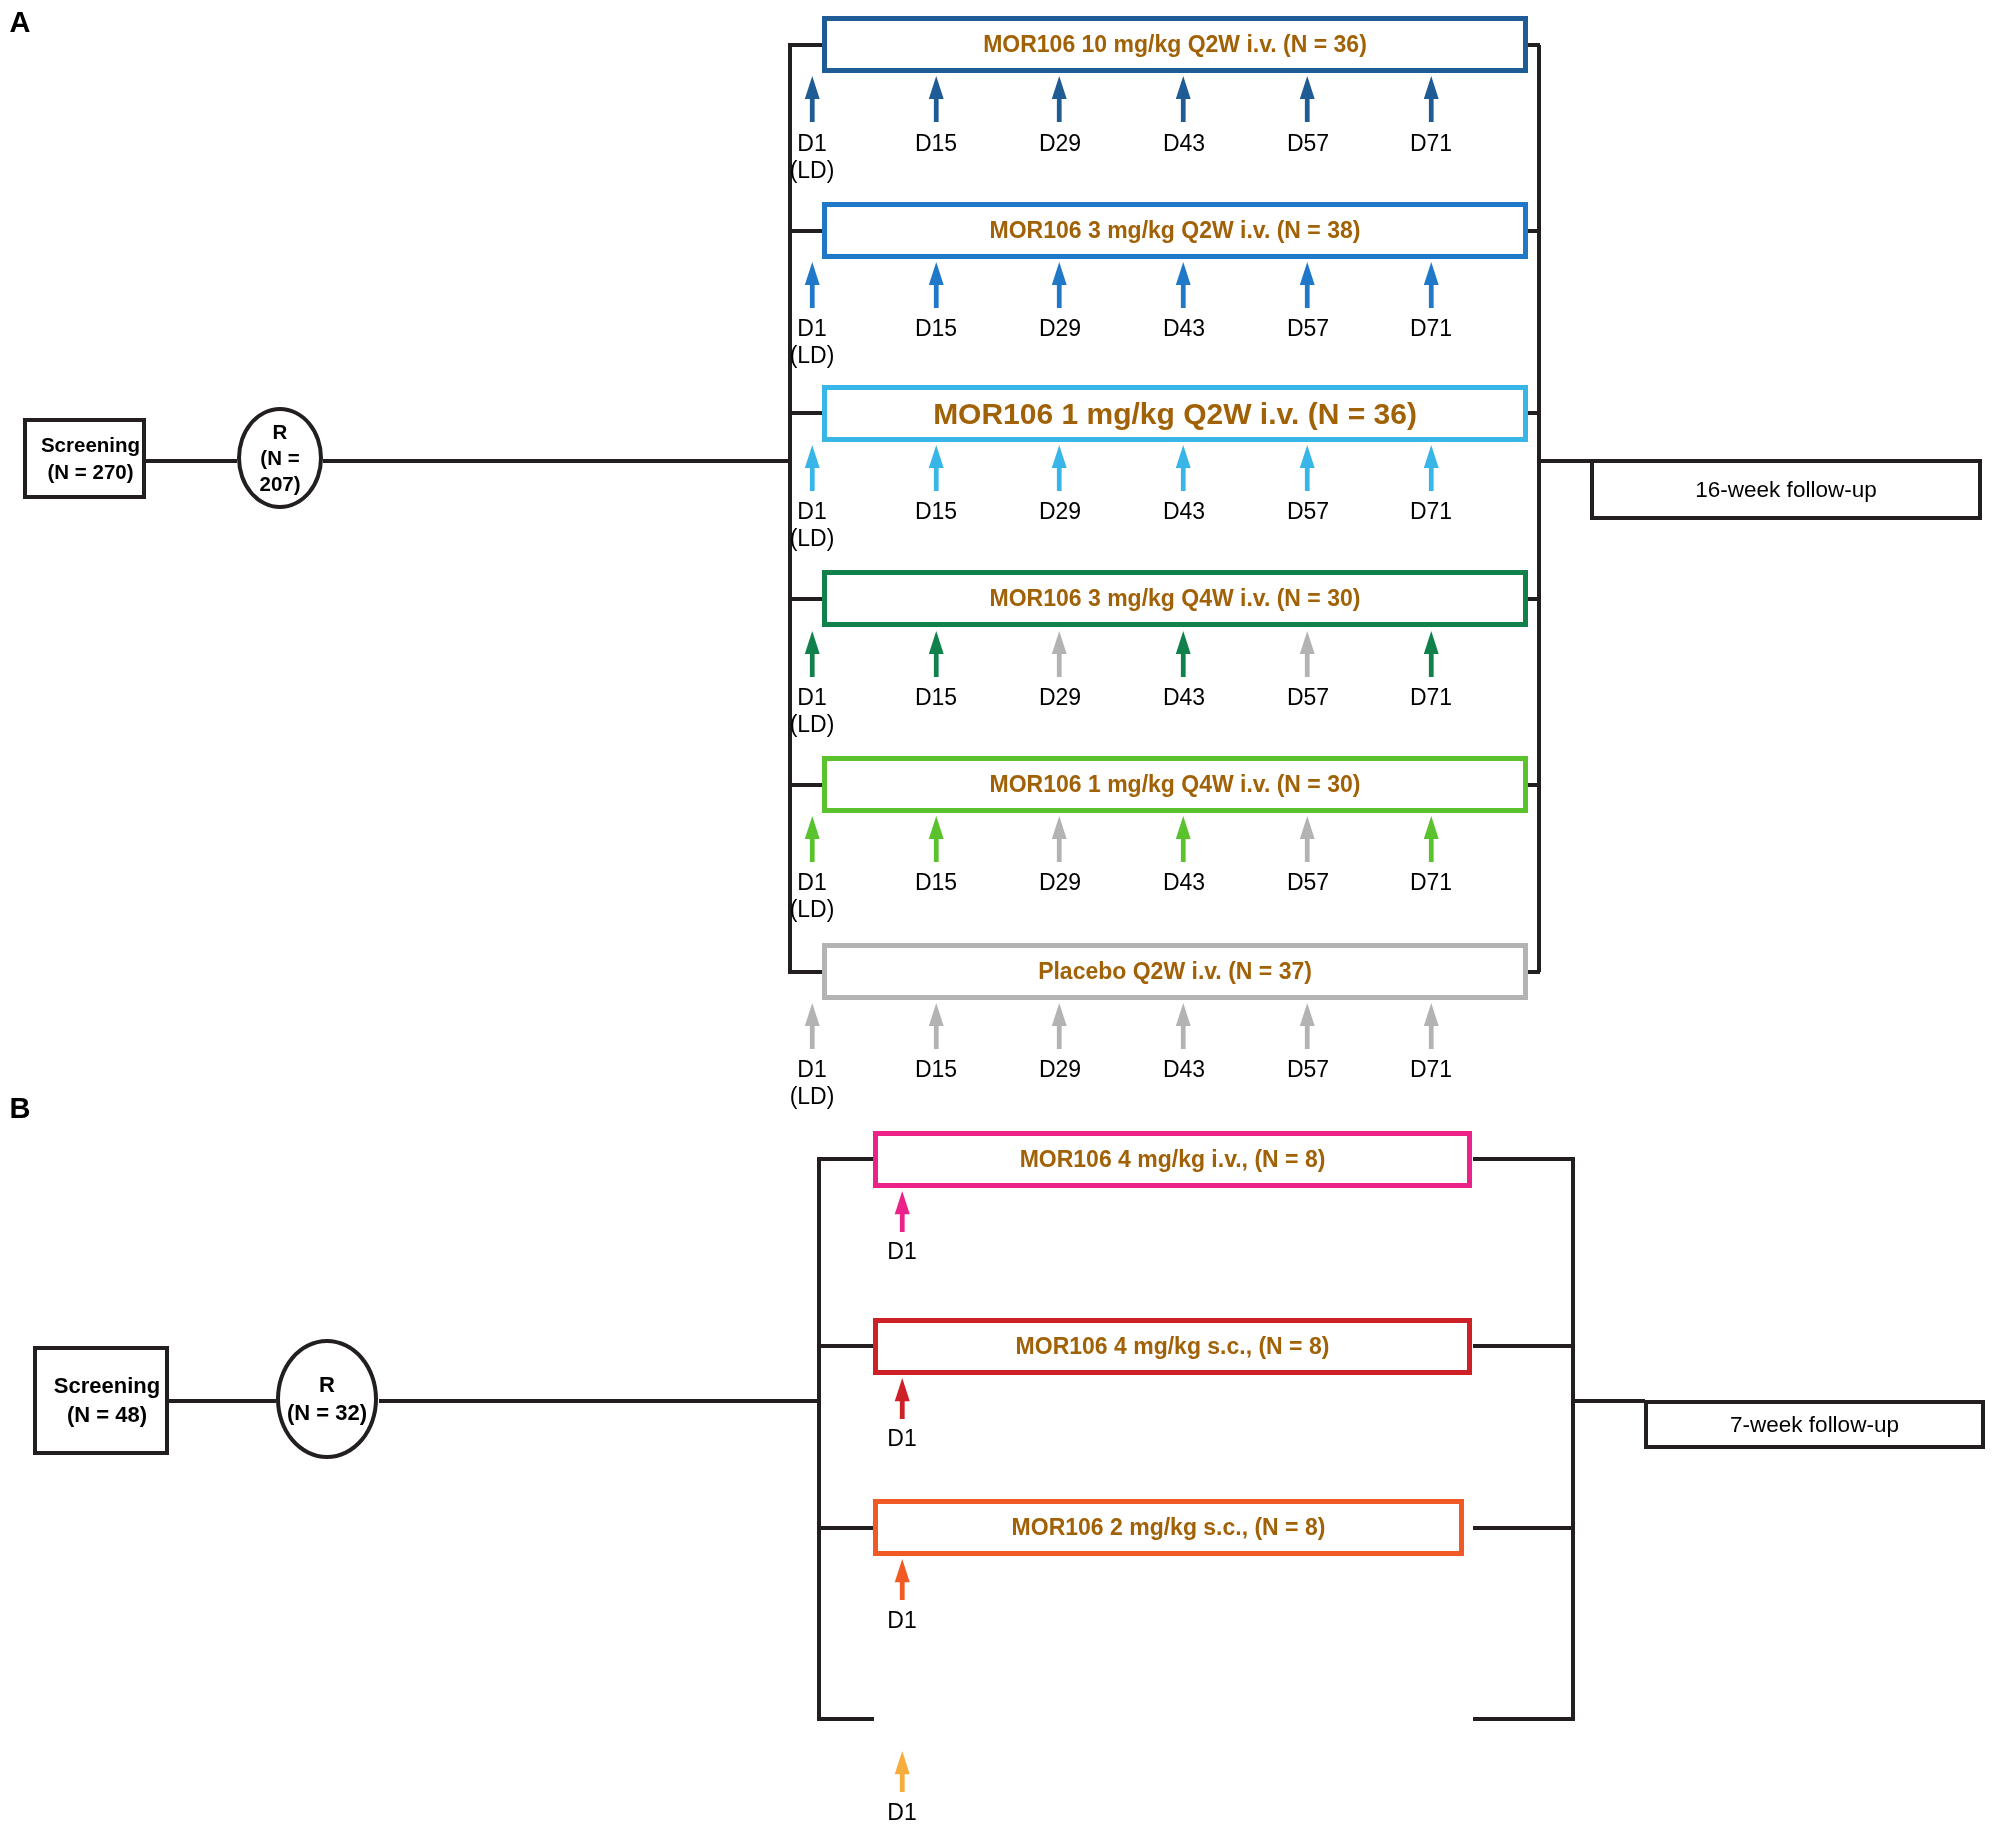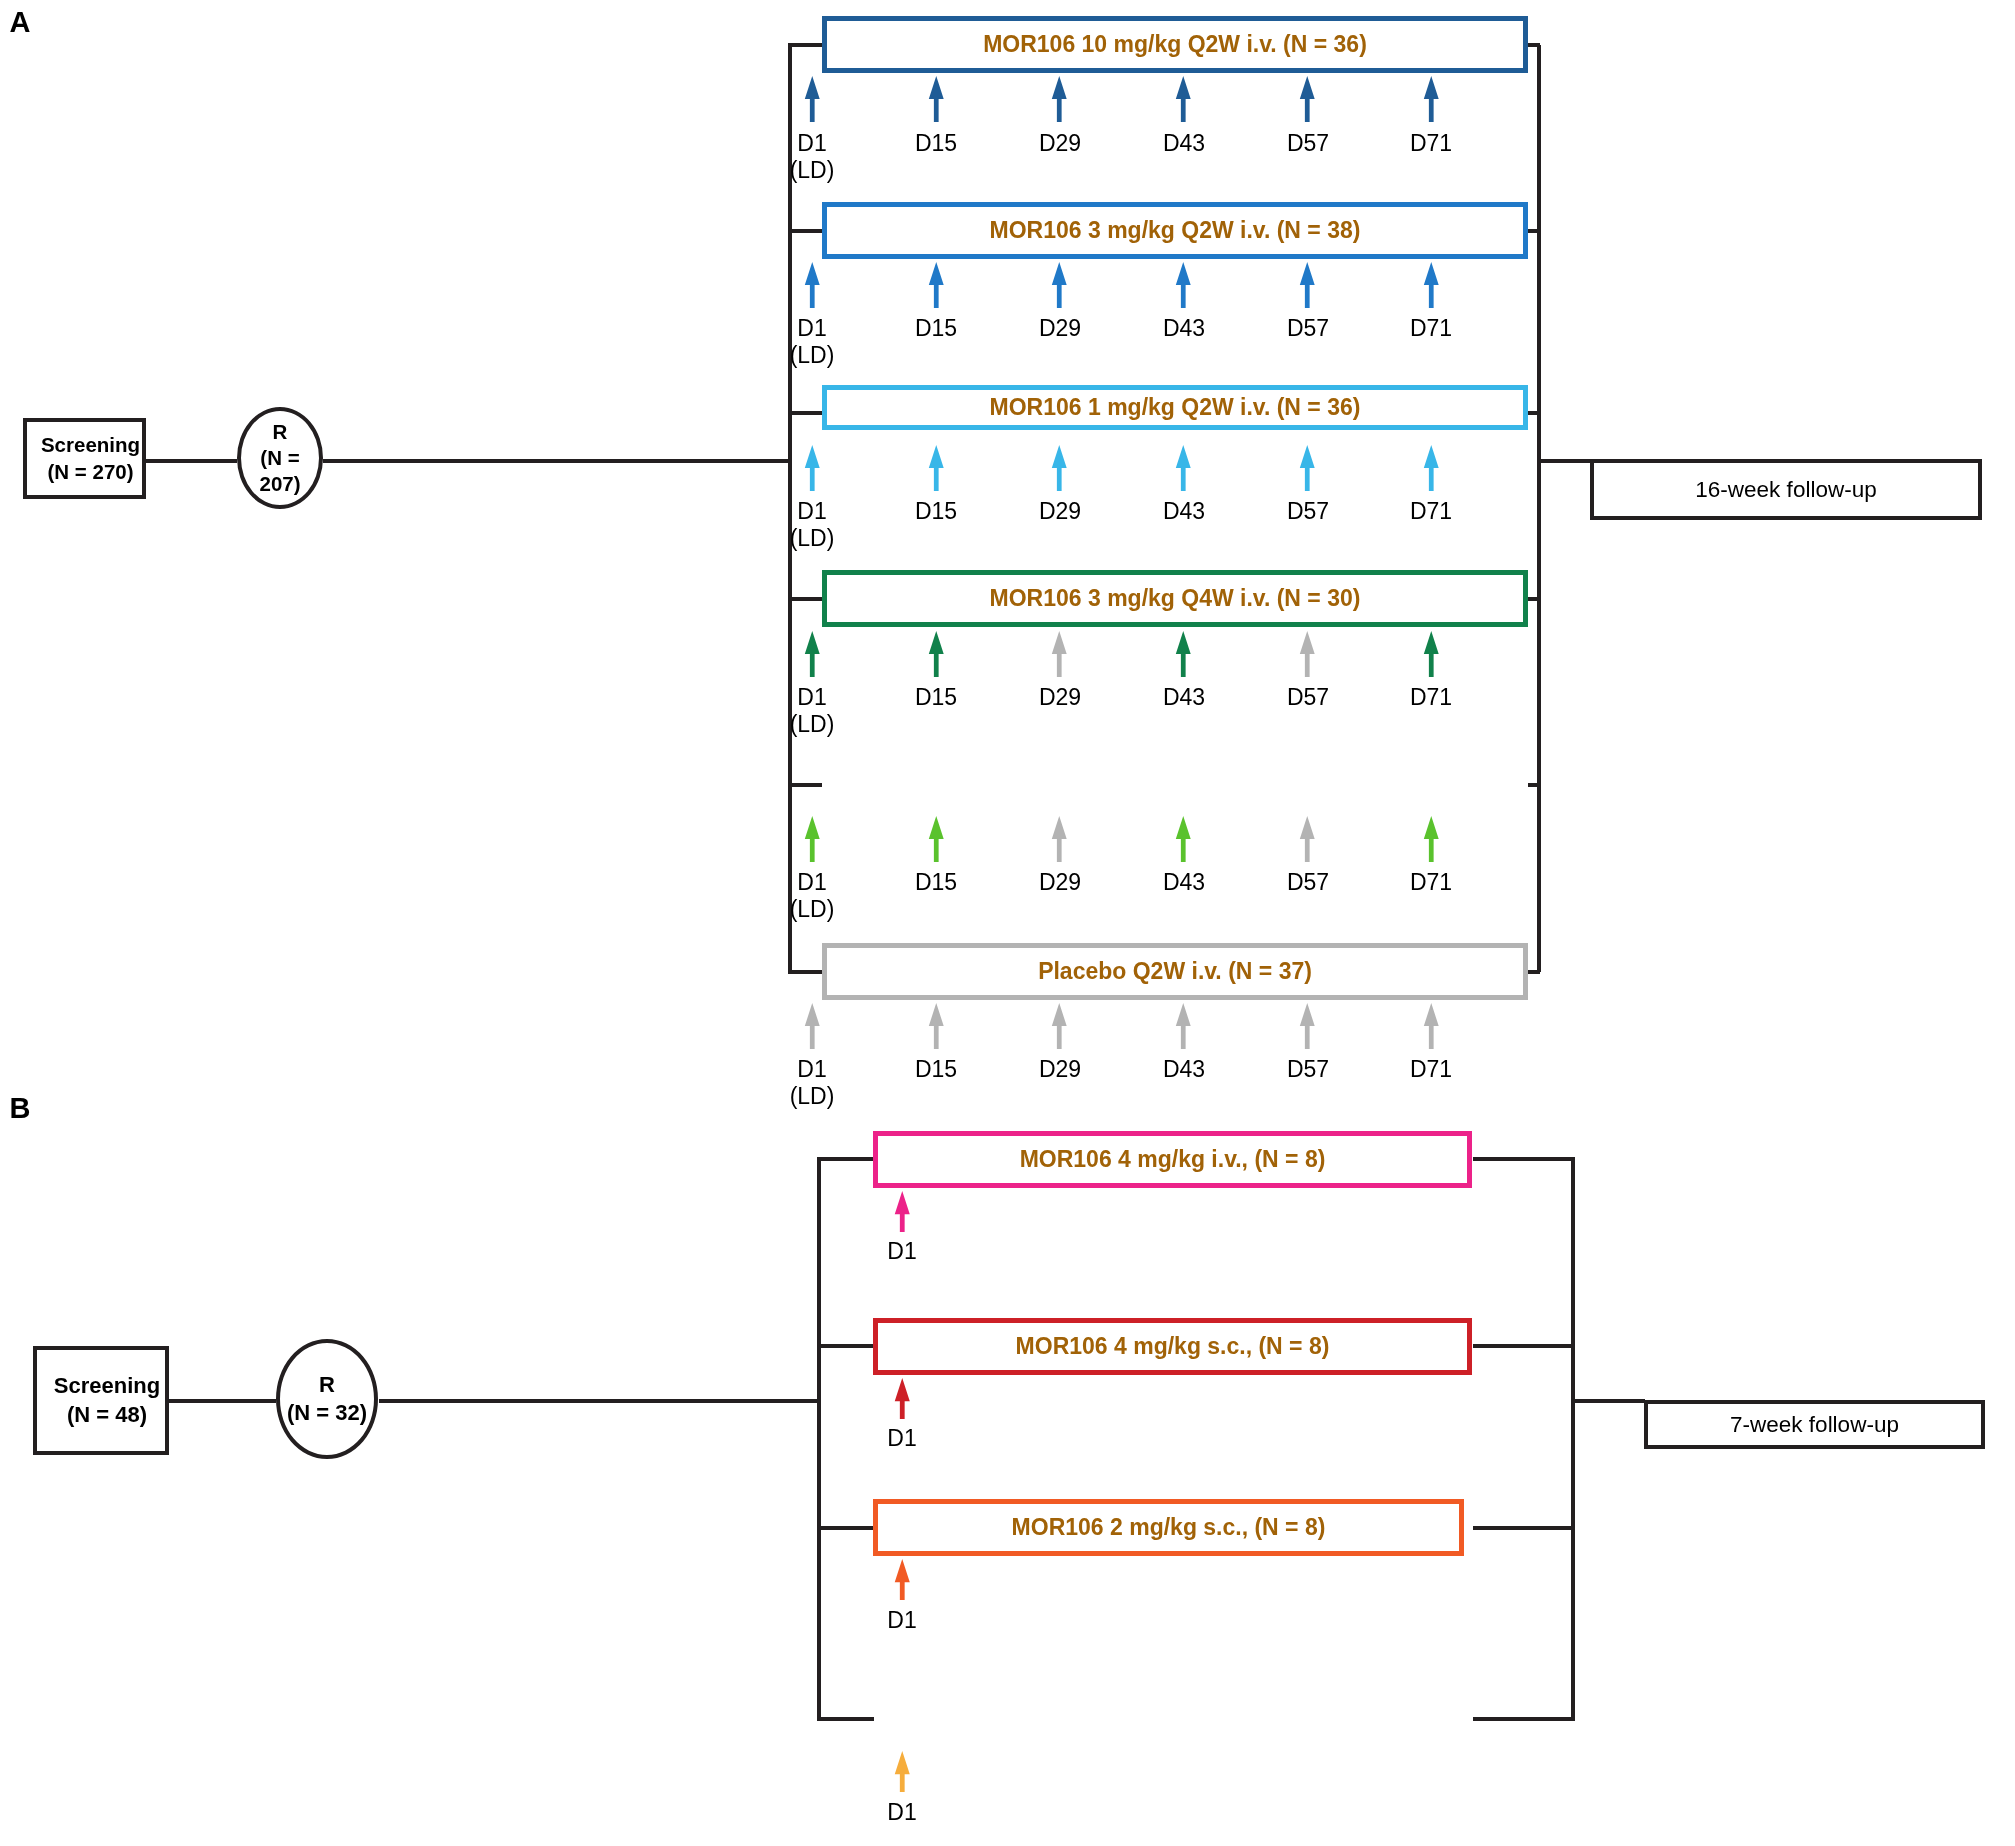--- a/index.html
+++ b/index.html
@@ -156,21 +156,21 @@
     <svg width="20.5" height="46" viewBox="0 0 30 68" class="dose-arrow" style="position: absolute; left: 1297px; top: 262px;">
       <path d="M15 0 L26 34 L18.5 34 L18.5 68 L11.5 68 L11.5 34 L4 34 Z" fill="#2079c8"></path>
     </svg>
     <div class="dose-label" style="left: 1260px; top: 315px; width: 96px; font-size: 23px;"><div>D57</div></div>
     <svg width="20.5" height="46" viewBox="0 0 30 68" class="dose-arrow" style="position: absolute; left: 1421px; top: 262px;">
       <path d="M15 0 L26 34 L18.5 34 L18.5 68 L11.5 68 L11.5 34 L4 34 Z" fill="#2079c8"></path>
     </svg>
     <div class="dose-label" style="left: 1383px; top: 315px; width: 96px; font-size: 23px;"><div>D71</div></div>
     <div class="hline" style="left: 788px; top: 411px; width: 34px; background: rgb(35, 31, 32);"></div>
     <div class="hline" style="left: 1528px; top: 411px; width: 12.3px; background: rgb(35, 31, 32);"></div>
-    <div class="arm-box" style="left: 822px; top: 385px; width: 706px; height: 45px; border-color: rgb(56, 182, 232); font-size: 23px;">
+    <div class="arm-box" style="left: 822px; top: 385px; width: 706px; height: 57px; border-color: rgb(56, 182, 232); font-size: 30px;">
       <div>MOR106 1 mg/kg Q2W i.v. (N = 36)</div>
     </div>
     <svg width="20.5" height="46" viewBox="0 0 30 68" class="dose-arrow" style="position: absolute; left: 802px; top: 445px;">
       <path d="M15 0 L26 34 L18.5 34 L18.5 68 L11.5 68 L11.5 34 L4 34 Z" fill="#38b6e8"></path>
     </svg>
     <div class="dose-label" style="left: 764px; top: 498px; width: 96px; font-size: 23px;"><div>D1</div><div>(LD)</div></div>
     <svg width="20.5" height="46" viewBox="0 0 30 68" class="dose-arrow" style="position: absolute; left: 926px; top: 445px;">
       <path d="M15 0 L26 34 L18.5 34 L18.5 68 L11.5 68 L11.5 34 L4 34 Z" fill="#38b6e8"></path>
     </svg>
     <div class="dose-label" style="left: 888px; top: 498px; width: 96px; font-size: 23px;"><div>D15</div></div>
@@ -214,20 +214,23 @@
     <svg width="20.5" height="46" viewBox="0 0 30 68" class="dose-arrow" style="position: absolute; left: 1297px; top: 631px;">
       <path d="M15 0 L26 34 L18.5 34 L18.5 68 L11.5 68 L11.5 34 L4 34 Z" fill="#b3b3b3"></path>
     </svg>
     <div class="dose-label" style="left: 1260px; top: 684px; width: 96px; font-size: 23px;"><div>D57</div></div>
     <svg width="20.5" height="46" viewBox="0 0 30 68" class="dose-arrow" style="position: absolute; left: 1421px; top: 631px;">
       <path d="M15 0 L26 34 L18.5 34 L18.5 68 L11.5 68 L11.5 34 L4 34 Z" fill="#11814b"></path>
     </svg>
     <div class="dose-label" style="left: 1383px; top: 684px; width: 96px; font-size: 23px;"><div>D71</div></div>
     <div class="hline" style="left: 788px; top: 783px; width: 34px; background: rgb(35, 31, 32);"></div>
     <div class="hline" style="left: 1528px; top: 783px; width: 12.3px; background: rgb(35, 31, 32);"></div>
+    <div class="arm-box" style="left: 822px; top: 756px; width: 706px; height: 57px; border-color: rgb(90, 194, 45); font-size: 23px;">
+      <div>MOR106 1 mg/kg Q4W i.v. (N = 30)</div>
+    </div>
     <svg width="20.5" height="46" viewBox="0 0 30 68" class="dose-arrow" style="position: absolute; left: 802px; top: 816px;">
       <path d="M15 0 L26 34 L18.5 34 L18.5 68 L11.5 68 L11.5 34 L4 34 Z" fill="#5ac22d"></path>
     </svg>
     <div class="dose-label" style="left: 764px; top: 869px; width: 96px; font-size: 23px;"><div>D1</div><div>(LD)</div></div>
     <svg width="20.5" height="46" viewBox="0 0 30 68" class="dose-arrow" style="position: absolute; left: 926px; top: 816px;">
       <path d="M15 0 L26 34 L18.5 34 L18.5 68 L11.5 68 L11.5 34 L4 34 Z" fill="#5ac22d"></path>
     </svg>
     <div class="dose-label" style="left: 888px; top: 869px; width: 96px; font-size: 23px;"><div>D15</div></div>
     <svg width="20.5" height="46" viewBox="0 0 30 68" class="dose-arrow" style="position: absolute; left: 1049px; top: 816px;">
       <path d="M15 0 L26 34 L18.5 34 L18.5 68 L11.5 68 L11.5 34 L4 34 Z" fill="#b3b3b3"></path>

